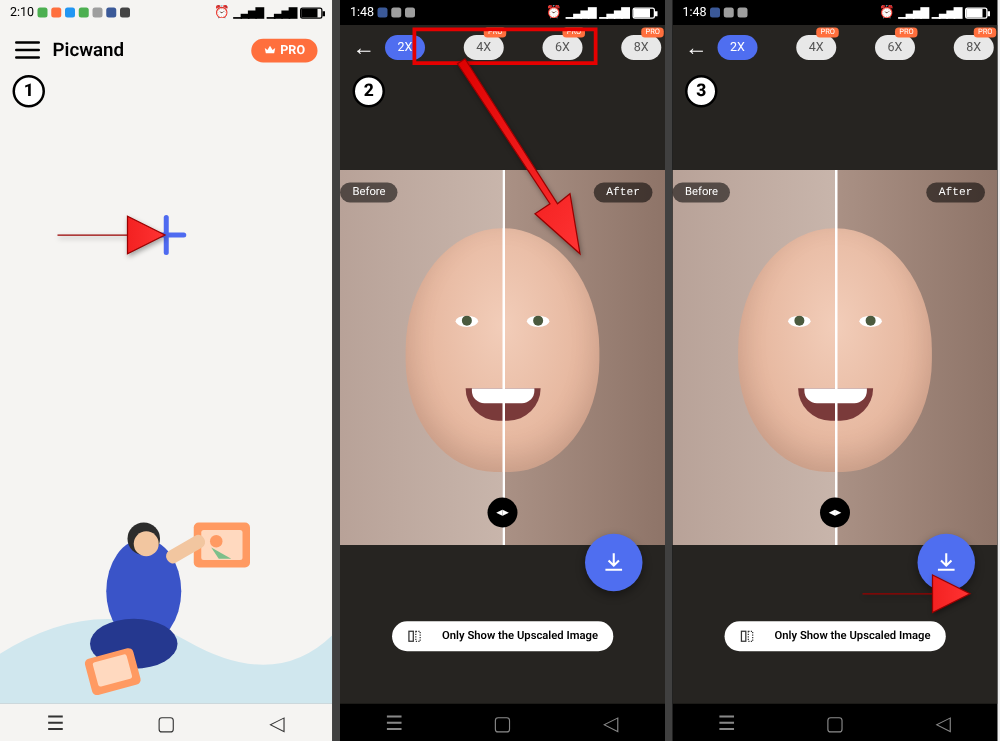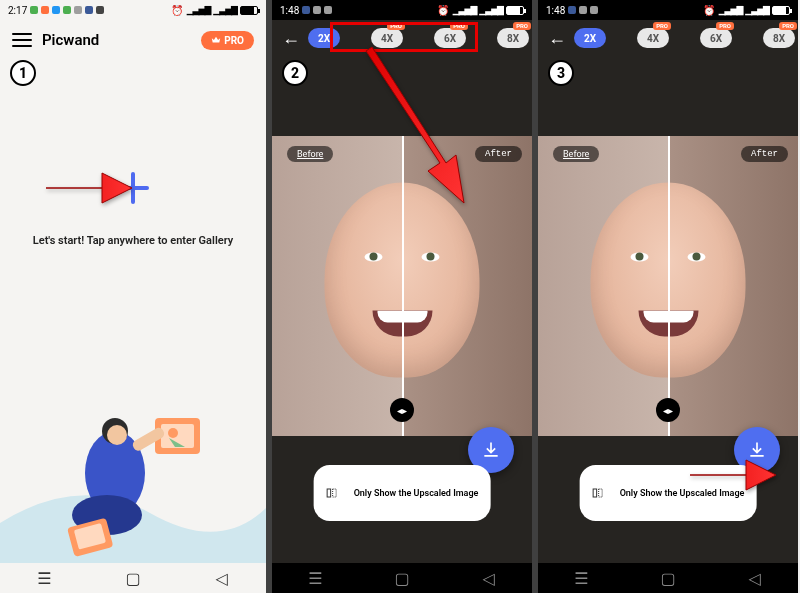--- a/index.html
+++ b/index.html
@@ -42,47 +42,47 @@
   .plus-btn::after { top:16px; left:2px; height:4px; width:32px; border-radius:2px; }
   .start-text { margin-top:28px; font-size:11px; color:#222; font-weight:600; }
 
   .illus { position:absolute; bottom:0; left:0; right:0; height:200px; }
 
   
   .screen23 { flex:1; background:#262421; display:flex; flex-direction:column; position:relative; }
   .topbar2 { height:36px; display:flex; align-items:center; padding:0 10px; gap:8px; position:relative; }
   .back-arrow { color:#fff; font-size:18px; width:20px; }
   .zoom-group { display:flex; gap:4px; margin:0 auto; }
-  .zoom-pill { height:20px; min-width:32px; border-radius:10px; font-size:10px; font-weight:700; display:flex; align-items:center; justify-content:center; padding:0 6px; position:relative;text-align:right; }
+  .zoom-pill { height:20px; min-width:32px; border-radius:10px; font-size:10px; font-weight:400; display:flex; align-items:center; justify-content:center; padding:0 6px; position:relative;text-align:right; }
   .zoom-pill.active { background:#4f6ef0; color:#fff; }
   .zoom-pill.inactive { background:#e8e8e8; color:#555;margin-left:27px; }
   .zoom-pill .pro-tag { position:absolute; top:-6px; right:-2px; background:#ff6f3d; color:#fff; font-size:6px; padding:0 3px; border-radius:3px; line-height:8px; }
   .share-icon { color:#fff; width:20px; height:20px; }
 
   .redbox { position:absolute; border:3px solid #e60000; }
 
   .image-area { margin-top:80px; height:300px; background:linear-gradient(90deg,#b8a298 0%,#c8b5ab 50%,#aa9185 50%,#8e7468 100%); position:relative; }
   
   .face { position:absolute; left:50%; top:48%; transform:translate(-50%,-50%); width:155px; height:195px; border-radius:50% 50% 46% 46%; background:radial-gradient(ellipse at 50% 40%, #f2cdb9 0%, #e7b9a1 55%, #d9a58d 100%); box-shadow:inset 0 -10px 25px rgba(0,0,0,0.12); }
   .hair { position:absolute; left:50%; top:44%; transform:translate(-50%,-50%); width:215px; height:260px; border-radius:50% 50% 40% 40%; background:radial-gradient(ellipse at 50% 30%, #6a4a36 0%, #4f3424 60%, #3a2518 100%); z-index:-1; }
   .eye { position:absolute; width:18px; height:9px; background:#fff; border-radius:50%; top:70px; }
   .eye::after { content:''; position:absolute; width:8px; height:8px; background:#4b5a3e; border-radius:50%; left:5px; top:0; }
   .eye.l { left:40px; } .eye.r { right:40px; }
   .mouth { position:absolute; width:60px; height:26px; left:50%; top:128px; transform:translateX(-50%); border-radius:0 0 30px 30px; background:#7a3a3a; overflow:hidden; }
   .mouth::after { content:''; position:absolute; top:0; left:5px; right:5px; height:12px; background:#fff; border-radius:0 0 10px 10px; }
 
   .ba-label { position:absolute; top:10px; background:rgba(0,0,0,0.55); color:#fff; font-size:9px; padding:3px 10px; border-radius:10px; }
-  .ba-label.before { left:15px;text-decoration:underline; } .ba-label.after { right:10px;font-family:Liberation Mono, monospace; }
+  .ba-label.before { left:0; } .ba-label.after { right:10px;font-family:Liberation Mono, monospace; }
   .divider { position:absolute; left:50%; top:0; bottom:0; width:2px; background:#fff; }
   .divider-handle { position:absolute; left:50%; bottom:14px; transform:translateX(-50%); width:24px; height:24px; border-radius:50%; background:#000; display:flex; align-items:center; justify-content:center; color:#fff; font-size:10px; }
 
   .download-btn { position:absolute; right:18px; bottom:90px; width:46px; height:46px; border-radius:50%; background:#4f6ef0; display:flex; align-items:center; justify-content:center; box-shadow:0 3px 8px rgba(0,0,0,0.4); }
   .download-btn svg { width:20px; height:20px; stroke:#fff; fill:none; stroke-width:2; }
 
-  .only-show { position:absolute; bottom:42px; left:50%; transform:translateX(-50%); background:#fff; border-radius:16px; padding:22px 12px; font-size:9px; font-weight:600; display:flex; align-items:center; gap:16px; white-space:nowrap; }
+  .only-show { position:absolute; bottom:42px; left:50%; transform:translateX(-50%); background:#fff; border-radius:16px; padding:6px 12px; font-size:9px; font-weight:600; display:flex; align-items:center; gap:16px; white-space:nowrap; }
   .only-show svg { width:12px; height:12px; }
 
   
   .navbar { height:30px; display:flex; align-items:center; justify-content:space-around; }
   .navbar.light { color:#333; }
   .navbar.dark { color:#888; }
   .nav-icon { width:16px; height:16px; display:flex; align-items:center; justify-content:center; }
 
   
   .step-badge { position:absolute; width:26px; height:26px; border-radius:50%; background:#fff; border:2.5px solid #000; display:flex; align-items:center; justify-content:center; font-weight:800; font-size:14px; z-index:40; }
@@ -92,21 +92,21 @@
   .arrow svg { filter:drop-shadow(1px 2px 2px rgba(0,0,0,0.35)); }
 </style>
 </head>
 <body>
 
 <div class="stage">
 
   <div class="phone">
     <div class="statusbar" style="background:#f5f4f2">
       <div class="sb-left">
-        <span>2:17</span>
+        <span>2:10</span>
         <span class="sb-icon green"></span>
         <span class="sb-icon or"></span>
         <span class="sb-icon blue"></span>
         <span class="sb-icon green"></span>
         <span class="sb-icon grey"></span>
         <span class="sb-icon fb"></span>
         <span class="sb-icon dark"></span>
       </div>
       <div class="sb-right">
         <span>⏰</span>
@@ -131,21 +131,20 @@
         <div class="pro-badge">
           <svg viewBox="0 0 24 24">
               <path fill="#fff" d="M4 18h16l2-10-5 4-5-8-5 8-5-4 2 10z"></path>
             </svg>
           <span>PRO</span>
         </div>
       </div>
 
       <div class="center1">
         <div class="plus-btn"></div>
-        <div class="start-text">Let's start! Tap anywhere to enter Gallery</div>
 
         <svg class="illus" viewBox="0 0 266 200">
           <path d="M0 160 Q80 110 150 150 T266 145 L266 200 L0 200 Z" fill="#d0e7ee"></path>
 
           <g transform="translate(125,70)">
             <rect x="30" y="-15" width="45" height="36" rx="4" fill="#ff9a62"></rect>
             <rect x="36" y="-9" width="33" height="24" rx="2" fill="#ffd9bf"></rect>
             <circle cx="48" cy="0" r="5" fill="#ff9a62"></circle>
             <path d="M44 5 L60 14 L50 14 Z" fill="#7dbf8a"></path>
             <ellipse cx="-10" cy="40" rx="30" ry="42" fill="#3a54c8"></ellipse>

